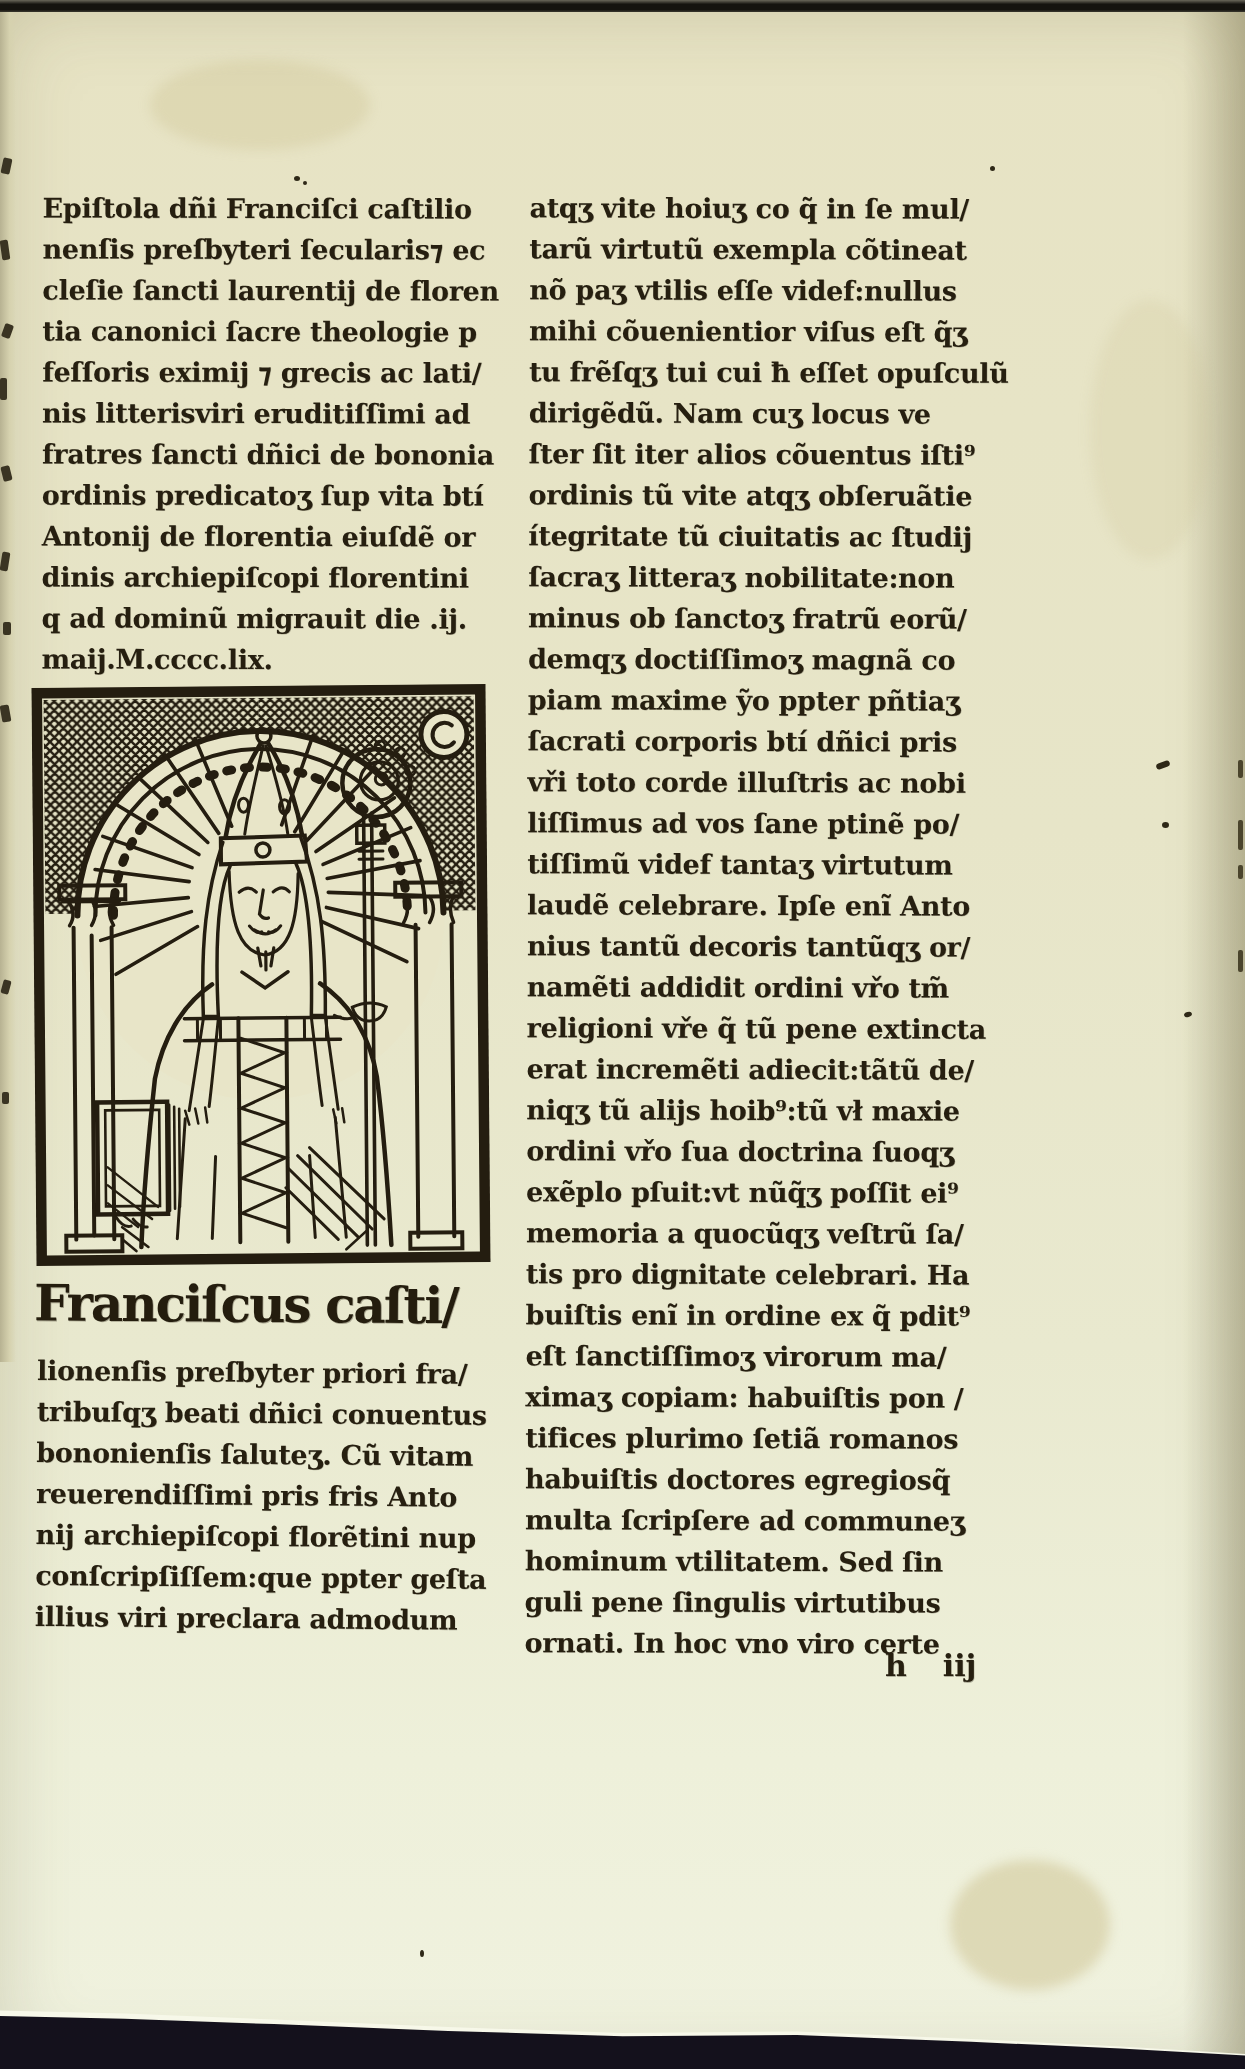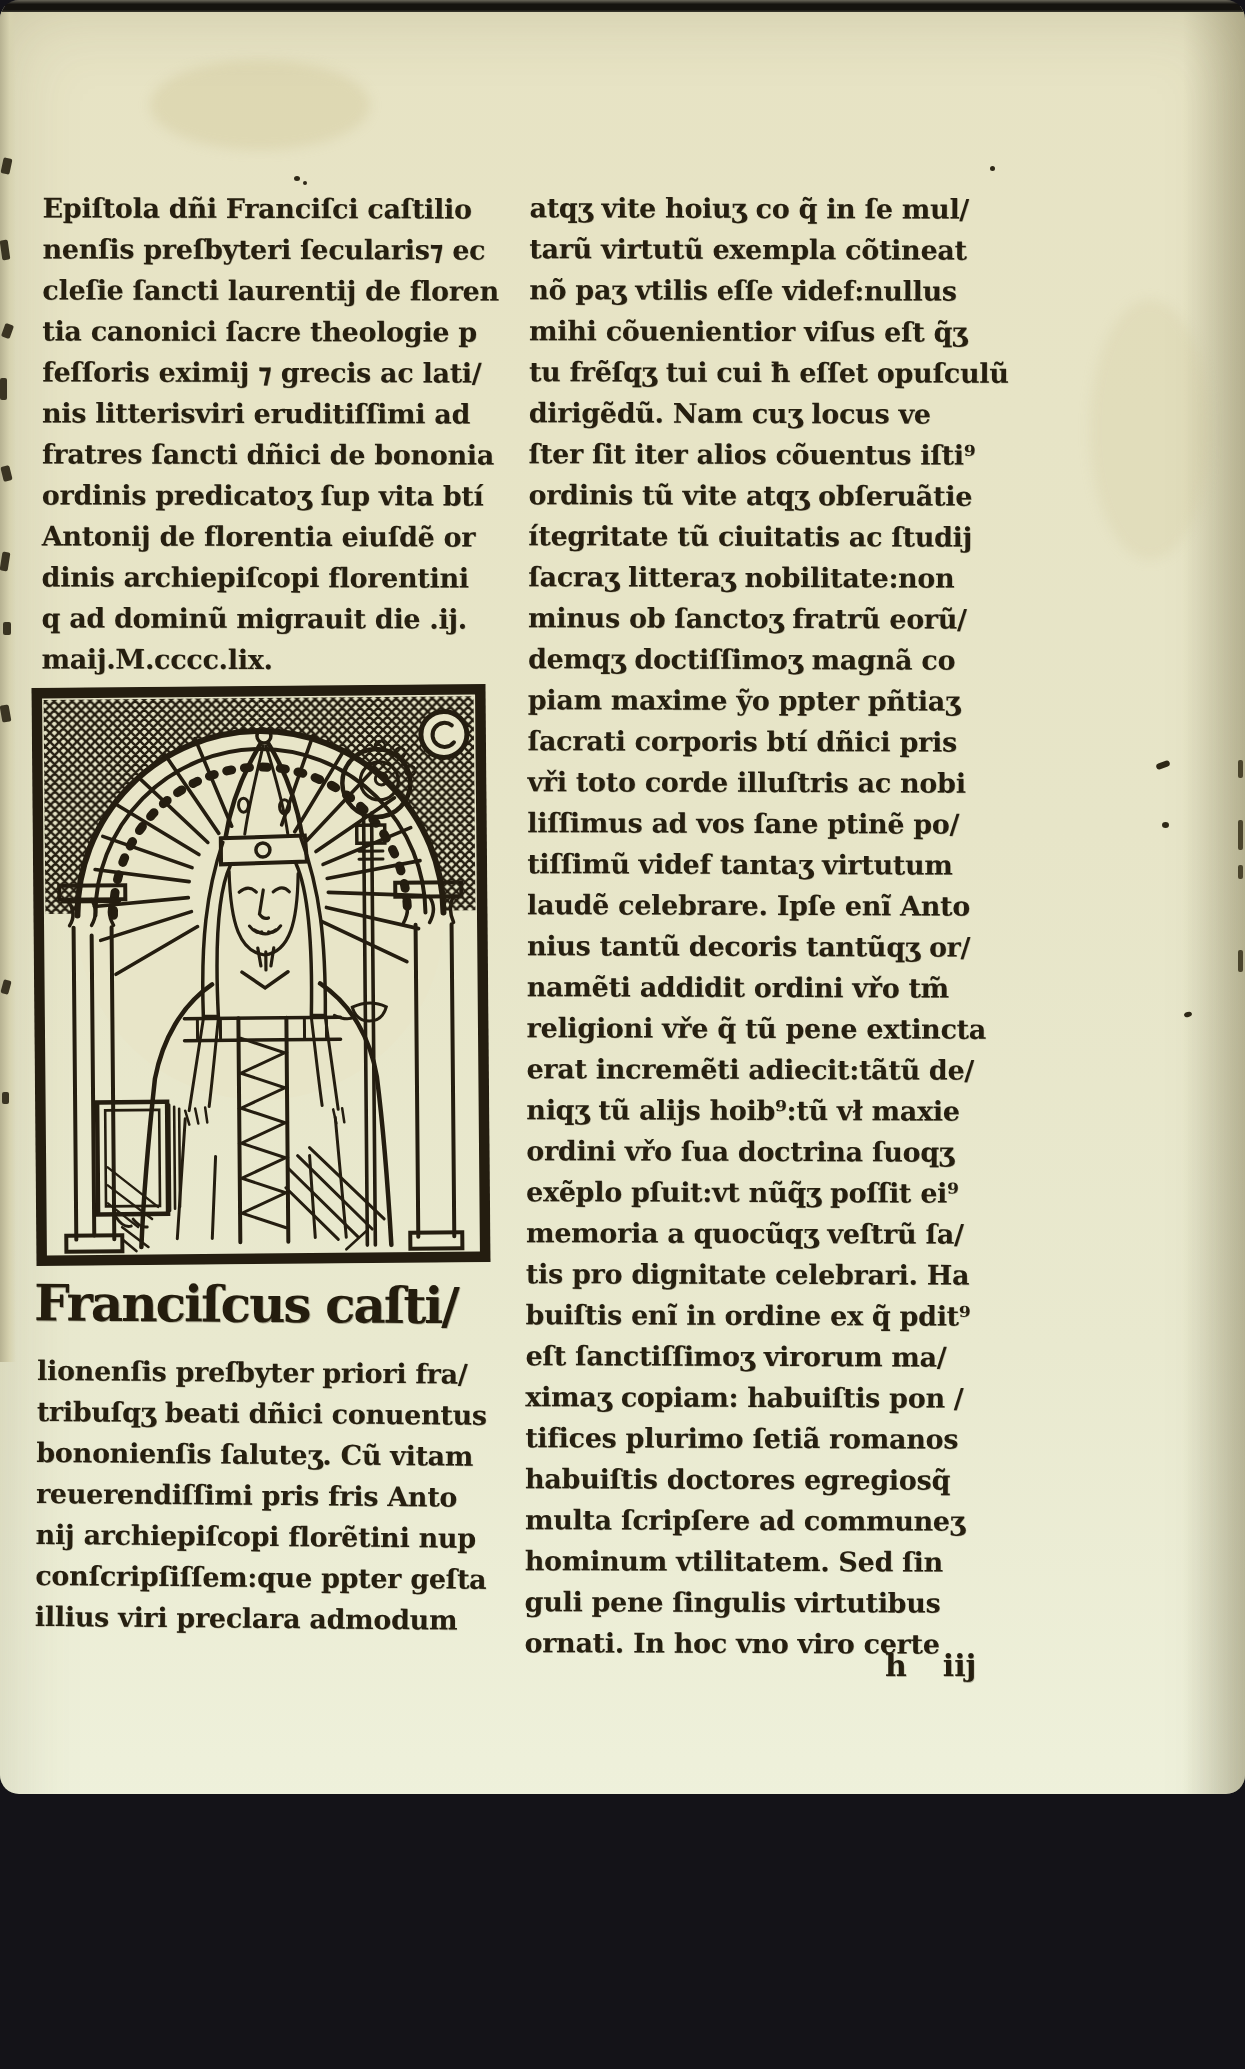--- a/index.html
+++ b/index.html
@@ -1,17 +1,17 @@
 <!DOCTYPE html>
 <html><head>
 <meta charset="utf-8">
 <style>
   html,body{margin:0;padding:0;background:#141318;}
-  .photo{position:relative;width:1245px;height:1794px;overflow:hidden;background:#141318;
-         font-family:"DejaVu Serif","DejaVu Sans",serif;border-radius:19px;}
+  .photo{position:relative;width:1245px;height:2069px;overflow:hidden;background:#141318;
+         font-family:"DejaVu Serif","DejaVu Sans",serif;}
   
   .paper{position:absolute;left:0;top:6px;width:1245px;height:2063px;
     background:
       linear-gradient(90deg, rgba(120,110,70,0) 95%, rgba(100,92,55,.30) 100%),
       linear-gradient(180deg,#e7e3c4 0%,#e7e5c8 40%,#e9e9cf 65%,#eef0da 85%,#f0f2df 100%);
     box-shadow:inset 0 0 80px rgba(95,85,45,.22);}
   .top-band{position:absolute;left:0;top:0;width:1245px;height:12px;
     background:linear-gradient(180deg,#6a675a 0%,#15130f 35%,#15130f 80%,#3a382e 100%);}
   .gutter{position:absolute;left:0;top:12px;width:16px;height:1350px;
     background:linear-gradient(90deg,#b7b292 0%,#d6d2af 60%,rgba(214,210,175,0) 100%);}

